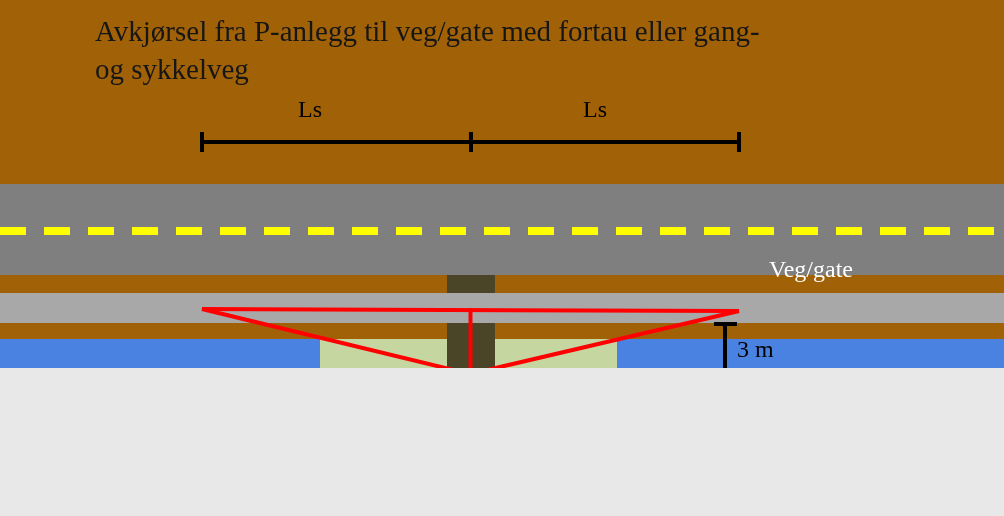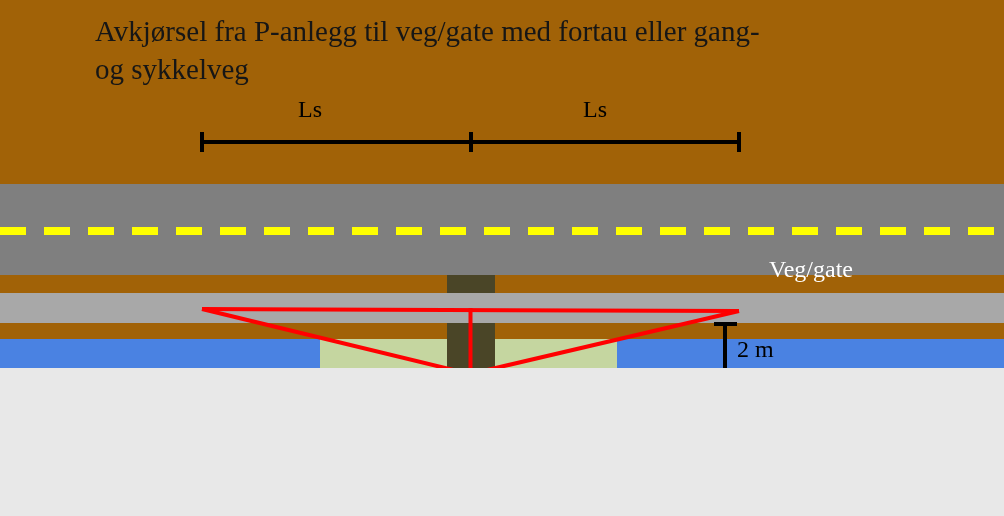--- a/index.html
+++ b/index.html
@@ -78,15 +78,15 @@
 
   <div class="abs title">
     <div>Avkjørsel fra P-anlegg til veg/gate med fortau eller gang-</div>
     <div>og sykkelveg</div>
   </div>
 
   <div class="abs lbl ls-left">Ls</div>
   <div class="abs lbl ls-right">Ls</div>
 
   <div class="abs lbl veg-gate">Veg/gate</div>
-  <div class="abs lbl three-m">2 m</div>
+  <div class="abs lbl three-m">3 m</div>
 
 </div>
 
 </body></html>

